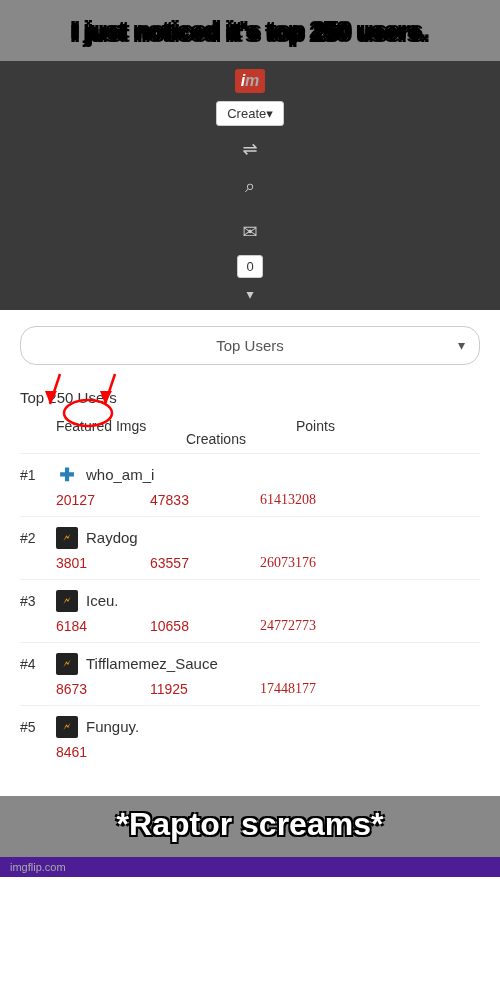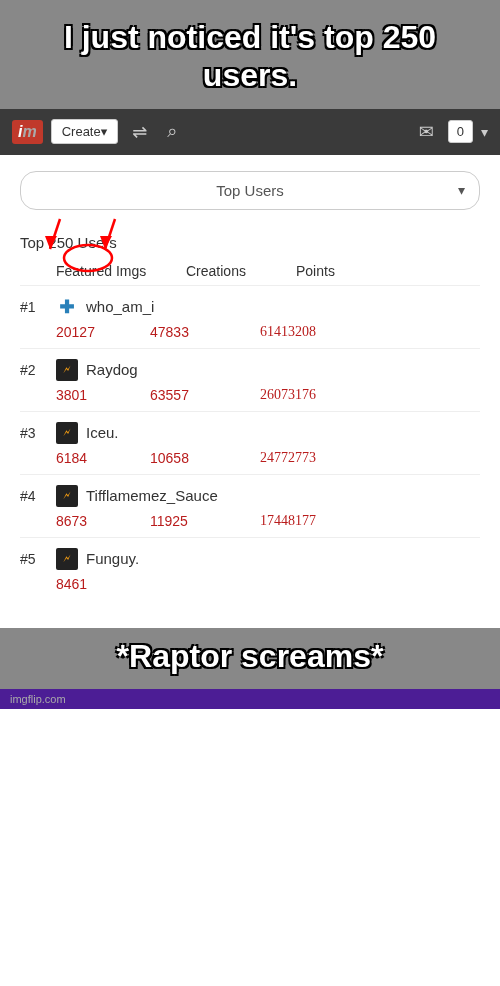--- a/index.html
+++ b/index.html
@@ -10,35 +10,36 @@
       background: #fff;
     }
 
     
     .meme-caption {
       background: #888;
       text-align: center;
       padding: 18px 20px 14px;
     }
     .meme-caption-text {
-      font-size: 32px;
+      font-size: 24px;
       font-weight: 900;
-      color: #ffffff;
+      color: #000000;
       text-shadow: 2px 2px 0 #000, -2px -2px 0 #000, 2px -2px 0 #000, -2px 2px 0 #000;
       line-height: 1.2;
       font-family: Impact, 'Arial Black', sans-serif;
     }
 
     
     .navbar {
       background: #3a3a3a;
       padding: 8px 12px;
       display: flex;
       align-items: center;
       gap: 8px;
+      flex-direction: column;
     }
     .navbar-logo {
       background: #c0392b;
       color: #fff;
       font-weight: bold;
       font-size: 16px;
       padding: 3px 6px;
       border-radius: 3px;
       font-style: italic;
     }
@@ -123,21 +124,21 @@
       display: flex;
       font-size: 14px;
       color: #333;
       font-weight: normal;
       padding: 6px 0 6px;
       border-bottom: 1px solid #eee;
       margin-bottom: 0;
     }
     .col-rank { width: 36px; }
     .col-featured { width: 130px; }
-    .col-creations { width: 110px; }
+    .col-creations { width: 110px; margin-top: 13px; }
     .col-points { flex: 1; }
 
     .section-title {
       font-size: 15px;
       color: #333;
       padding: 8px 0 2px;
     }
 
     
     .user-rank-row {

